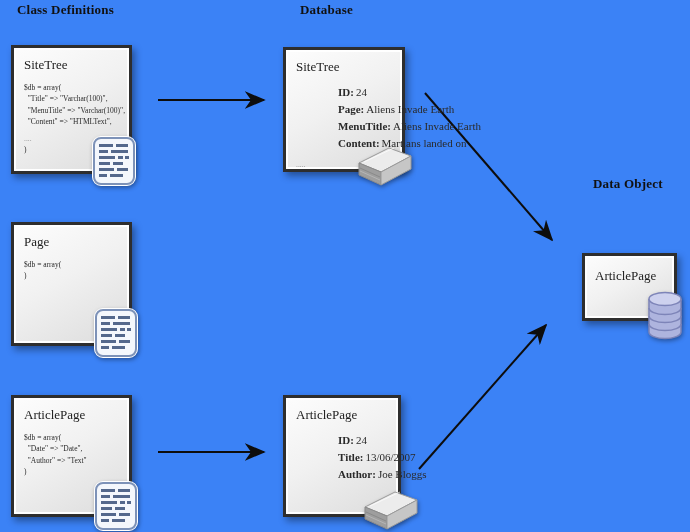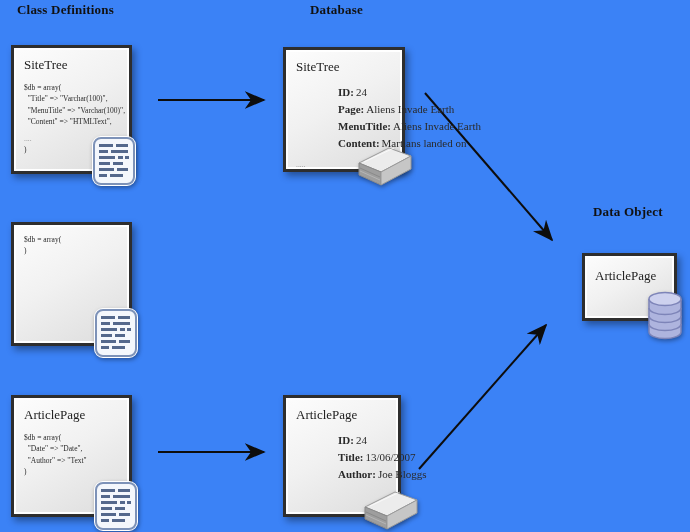--- a/index.html
+++ b/index.html
@@ -72,22 +72,22 @@
   }
 
   .dataobject-box { padding-top: 12px; }
 </style>
 </head>
 <body>
 
 <div class="canvas">
 
   <div class="col-header" style="left:17px; top:2px;">Class Definitions</div>
-  <div class="col-header" style="left:310px; top:2px;">Database</div>
-  <div class="col-header" style="left:593px; top:204px;">Data Object</div>
+  <div class="col-header" style="left:300px; top:2px;">Database</div>
+  <div class="col-header" style="left:593px; top:176px;">Data Object</div>
 
   <svg class="arrow-layer" viewBox="0 0 690 532">
     <defs>
       <marker id="barb" viewBox="0 0 12 10" refX="11" refY="5" markerWidth="21" markerHeight="17.5" markerUnits="userSpaceOnUse" orient="auto">
         <path d="M0,0 L12,5 L0,10 L3.6,5 Z" fill="#0d0d0d"></path>
       </marker>
     </defs>
     <line x1="158" y1="100" x2="264" y2="100" stroke="#0d0d0d" stroke-width="2" marker-end="url(#barb)"></line>
     <line x1="158" y1="452" x2="264" y2="452" stroke="#0d0d0d" stroke-width="2" marker-end="url(#barb)"></line>
     <line x1="425" y1="93" x2="552" y2="240" stroke="#0d0d0d" stroke-width="2" marker-end="url(#barb)"></line>
@@ -98,20 +98,21 @@
     <div class="box-title">SiteTree</div>
     <div class="code-line">$db = array(</div>
     <div class="code-line">  "Title" =&gt; "Varchar(100)",</div>
     <div class="code-line">  "MenuTitle" =&gt; "Varchar(100)",</div>
     <div class="code-line">  "Content" =&gt; "HTMLText",</div>
     <div class="code-line faded" style="margin-top:6px;">....</div>
     <div class="code-line">)</div>
   </div>
 
   <div class="box" style="left:11px; top:222px; width:121px; height:124px;">
+    <div class="box-title">Page</div>
     <div class="code-line">$db = array(</div>
     <div class="code-line">)</div>
   </div>
 
   <div class="box" style="left:11px; top:395px; width:121px; height:122px;">
     <div class="box-title">ArticlePage</div>
     <div class="code-line">$db = array(</div>
     <div class="code-line">  "Date" =&gt; "Date",</div>
     <div class="code-line">  "Author" =&gt; "Text"</div>
     <div class="code-line">)</div>

